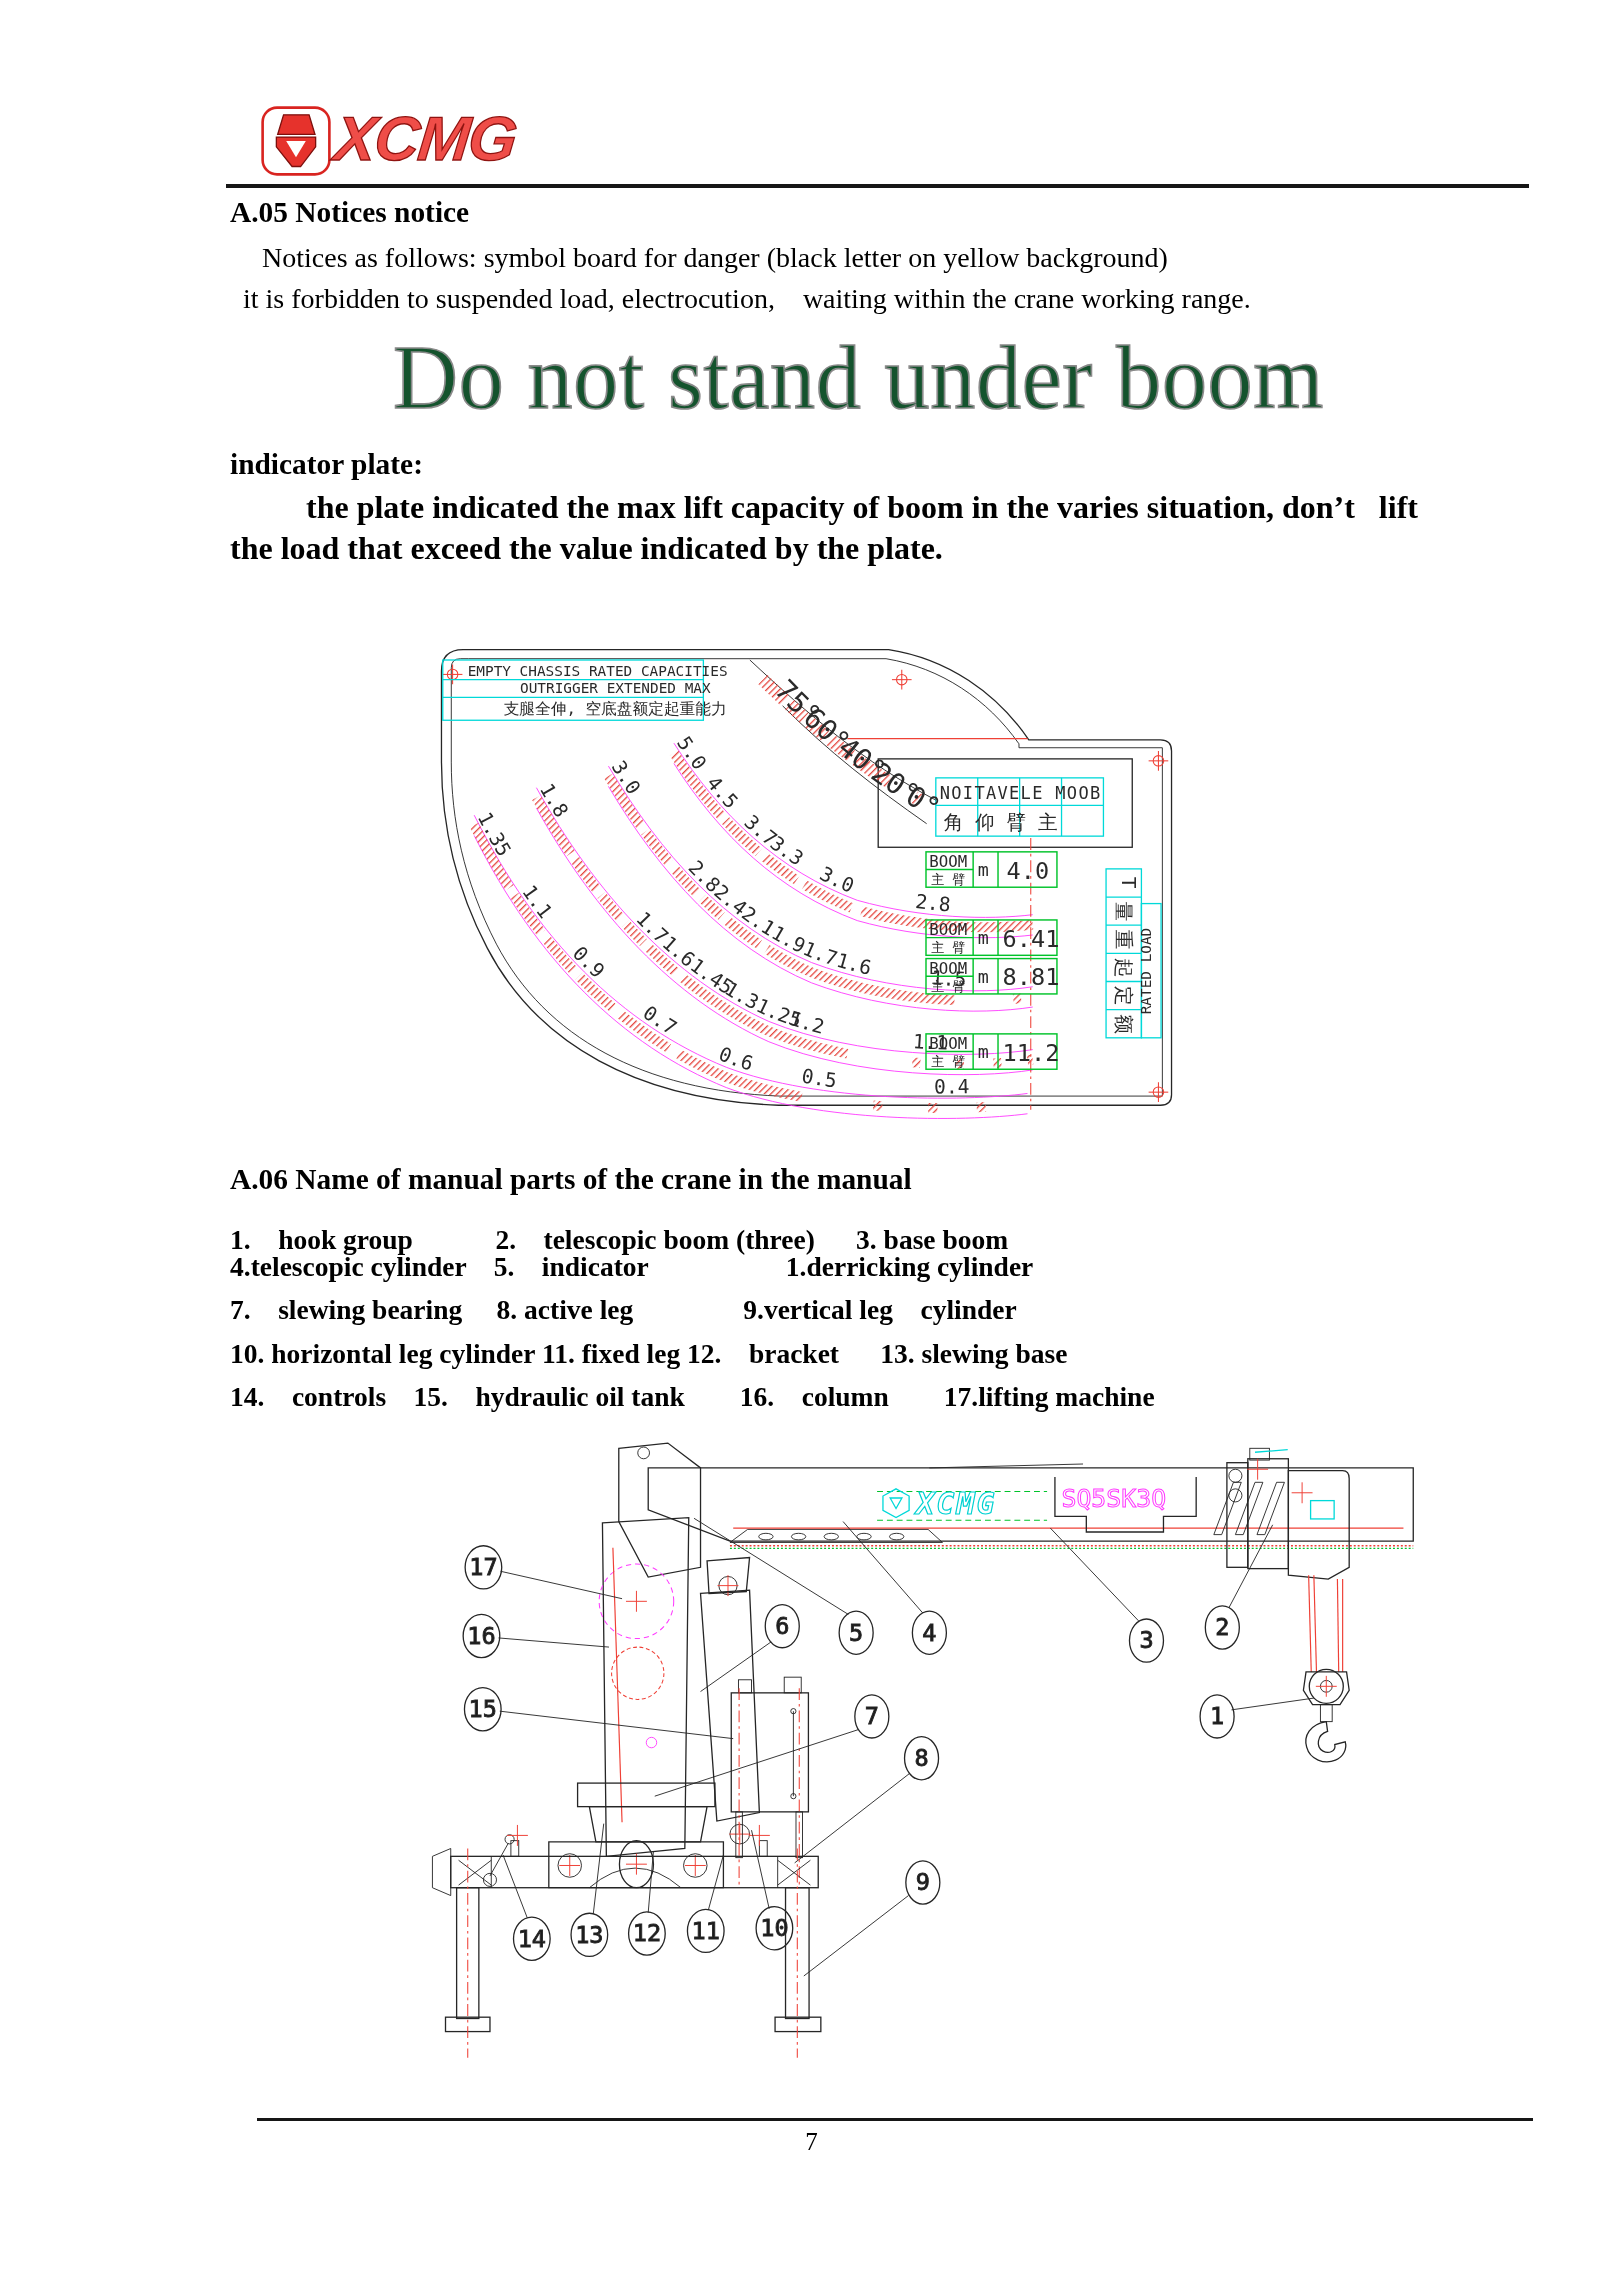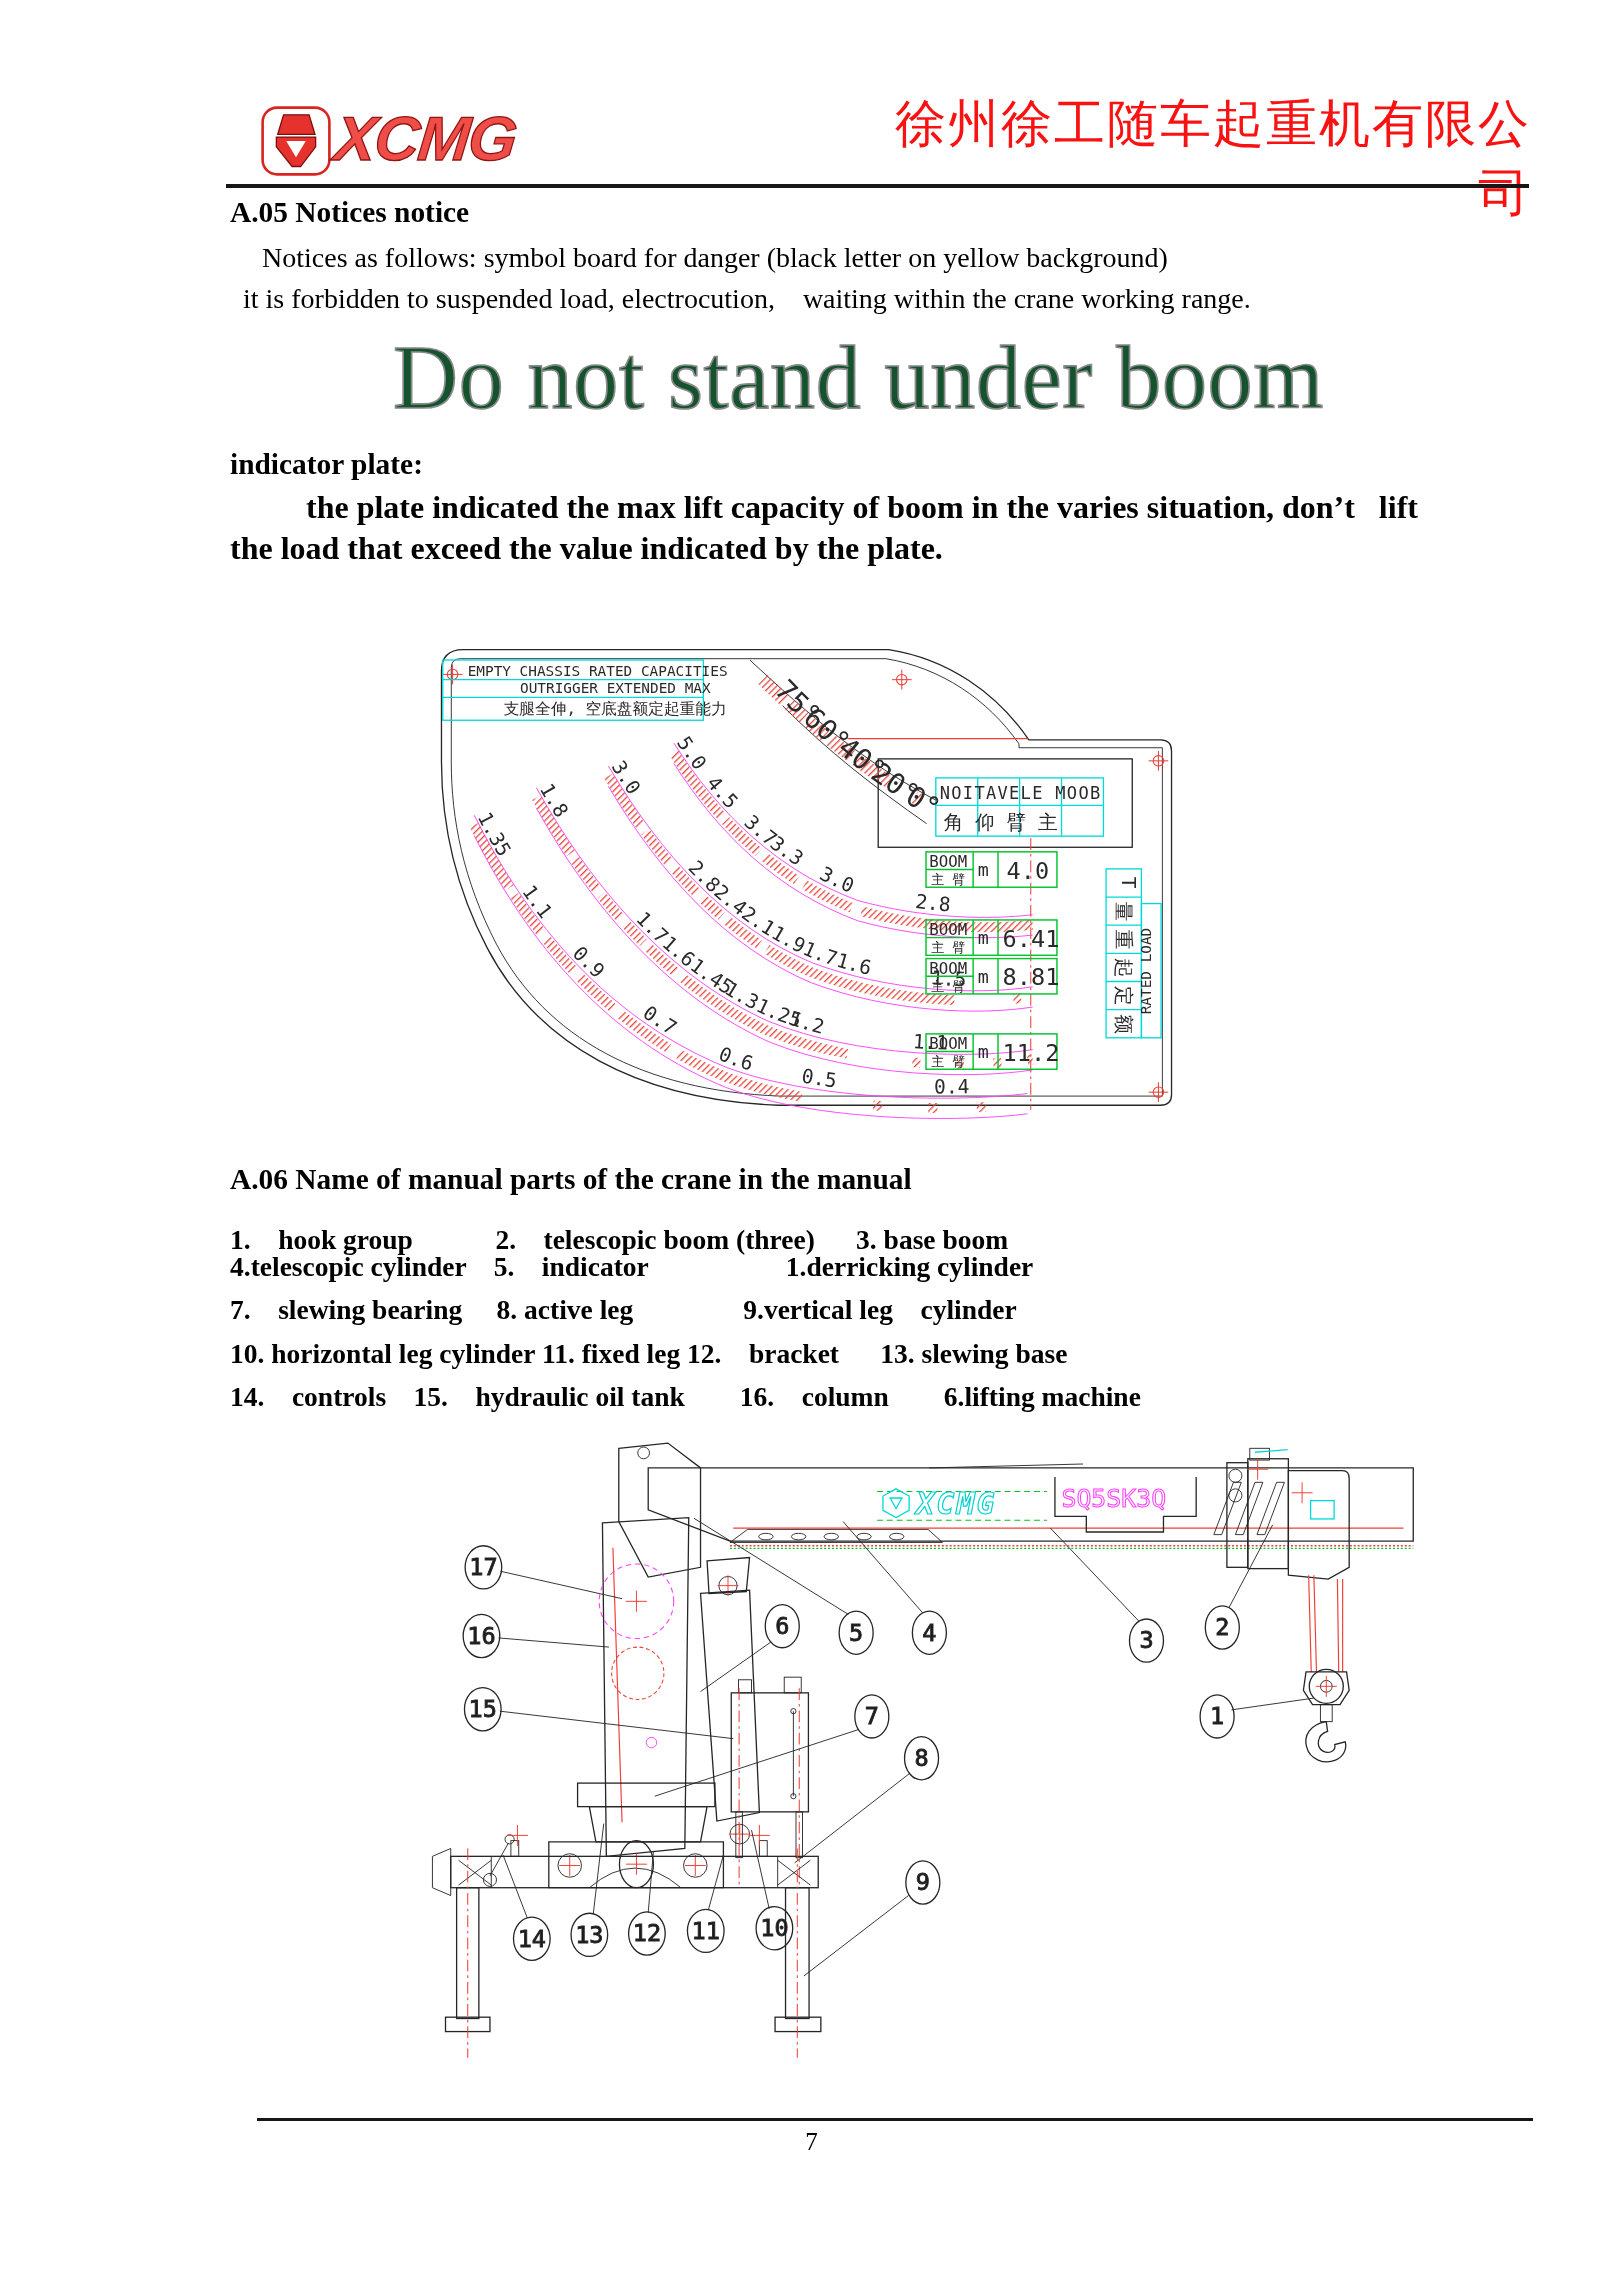--- a/index.html
+++ b/index.html
@@ -47,21 +47,20 @@
 
   <div class="abs" style="left:260px;top:105px;width:72px;height:72px;">
     <svg width="72" height="72" viewBox="0 0 110 110">
       <rect x="4" y="4" width="102" height="102" rx="22" fill="none" stroke="#d92420" stroke-width="4"></rect>
       <path d="M 36,15 L 75,15 L 84,45 L 27,45 Z" fill="#e6322c" stroke="#7c0f0c" stroke-width="2"></path>
       <path d="M 25,49 L 85,49 L 85,64 L 62,94 L 49,94 L 25,64 Z" fill="#e6322c" stroke="#7c0f0c" stroke-width="2"></path>
       <path d="M 40,55 L 70,55 L 55,80 Z" fill="#ffffff"></path>
     </svg>
   </div>
   <div class="abs" id="brand-word">XCMG</div>
-  <div class="abs" id="company">徐州徐工随车起重机有限公司</div>
   <div class="abs" id="header-rule"></div>
 
   <div class="abs h1" style="left:230px;top:196px;">A.05 Notices notice</div>
   <div class="abs body-line" style="left:262px;top:242px;">Notices as follows: symbol board for danger (black letter on yellow background)</div>
   <div class="abs body-line" style="left:243px;top:283px;">it is forbidden to suspended load, electrocution,    waiting within the crane working range.</div>
   <div class="abs" id="banner">Do not stand under boom</div>
 
   <div class="abs h1" style="left:230px;top:448px;">indicator plate:</div>
   <div class="abs bold-line" style="left:306px;top:489px;">the plate indicated the max lift capacity of boom in the varies situation, don’t   lift</div>
   <div class="abs bold-line" style="left:230px;top:530px;">the load that exceed the value indicated by the plate.</div>
@@ -237,21 +236,21 @@
       <text x="1129" y="533" font-size="22" class="cadt" text-anchor="middle" transform="rotate(-90 1129 533)">RATED LOAD</text>
     </g>
   </svg>
   </div>
 
   <div class="abs h1" style="left:230px;top:1163px;">A.06 Name of manual parts of the crane in the manual</div>
   <div class="abs a06line" style="left:230px;top:1208px;margin-top:16px;">1.    hook group            2.    telescopic boom (three)      3. base boom</div>
   <div class="abs a06line" style="left:230px;top:1251px;">4.telescopic cylinder    5.    indicator                    1.derricking cylinder</div>
   <div class="abs a06line" style="left:230px;top:1294px;">7.    slewing bearing     8. active leg                9.vertical leg    cylinder</div>
   <div class="abs a06line" style="left:230px;top:1338px;">10. horizontal leg cylinder 11. fixed leg 12.    bracket      13. slewing base</div>
-  <div class="abs a06line" style="left:230px;top:1381px;">14.    controls    15.    hydraulic oil tank        16.    column        6.lifting machine</div>
+  <div class="abs a06line" style="left:230px;top:1381px;">14.    controls    15.    hydraulic oil tank        16.    column        17.lifting machine</div>
 
   <div class="abs" style="left:393px;top:1430px;width:1112px;height:631px;">
   <svg width="1112" height="631" viewBox="0 0 1700 965">
     <defs>
       <g id="rc">
         <line x1="-16" y1="0" x2="16" y2="0" stroke="#ef4036" stroke-width="1.5"></line>
         <line x1="0" y1="-16" x2="0" y2="16" stroke="#ef4036" stroke-width="1.5"></line>
       </g>
     </defs>
 

